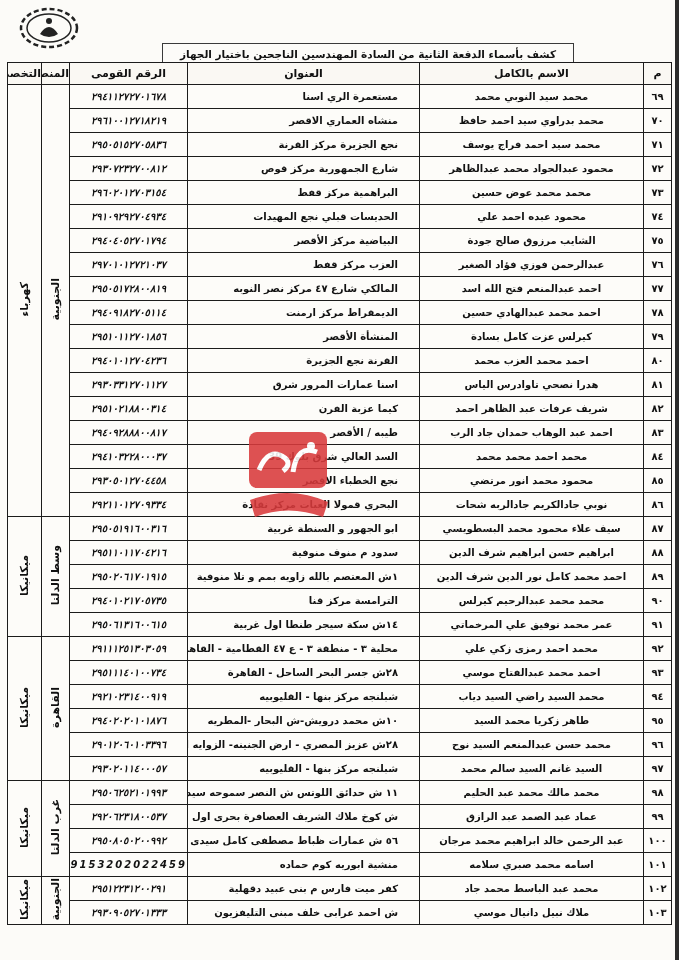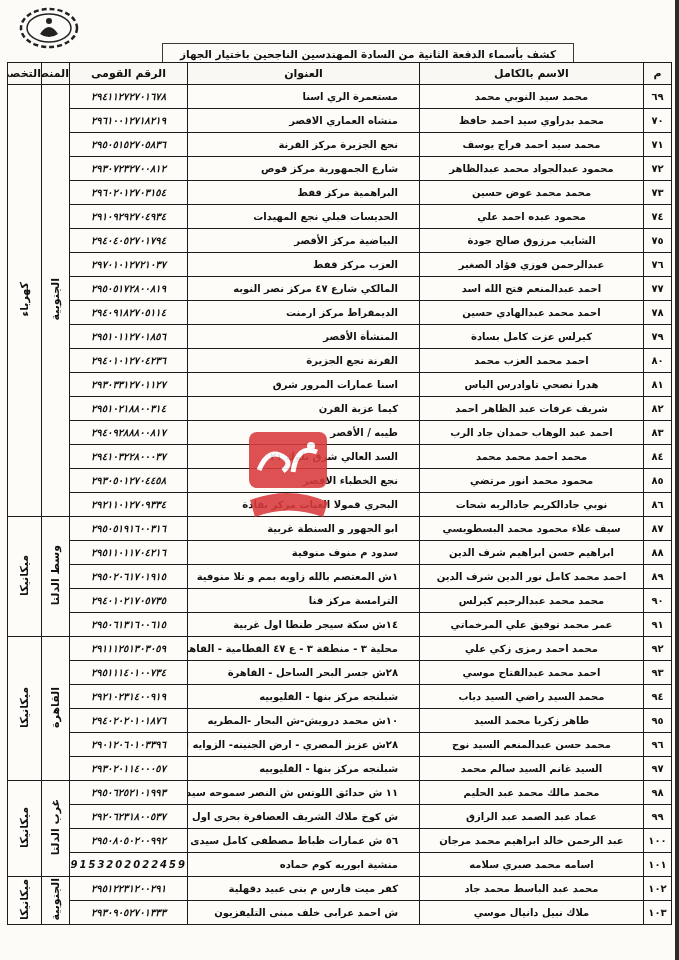--- a/index.html
+++ b/index.html
@@ -190,21 +190,21 @@
         </tr>
         <tr>
           <td class="num-cell">٨٣</td>
           <td class="name-cell">احمد عبد الوهاب حمدان جاد الرب</td>
           <td class="address-cell">طيبه / الأقصر</td>
           <td class="id-cell">٢٩٤٠٩٢٨٨٨٠٠٨١٧</td>
         </tr>
         <tr>
           <td class="num-cell">٨٤</td>
           <td class="name-cell">محمد احمد محمد محمد</td>
-          <td class="address-cell">السد العالي شرق بلوك ٢١</td>
+          <td class="address-cell">السد العالي شرق بلوك 39</td>
           <td class="id-cell">٢٩٤١٠٣٢٢٨٠٠٠٣٧</td>
         </tr>
         <tr>
           <td class="num-cell">٨٥</td>
           <td class="name-cell">محمود محمد انور مرتضي</td>
           <td class="address-cell">نجع الخطباء الاقصر</td>
           <td class="id-cell">٢٩٣٠٥٠١٢٧٠٤٤٥٨</td>
         </tr>
         <tr>
           <td class="num-cell">٨٦</td>

